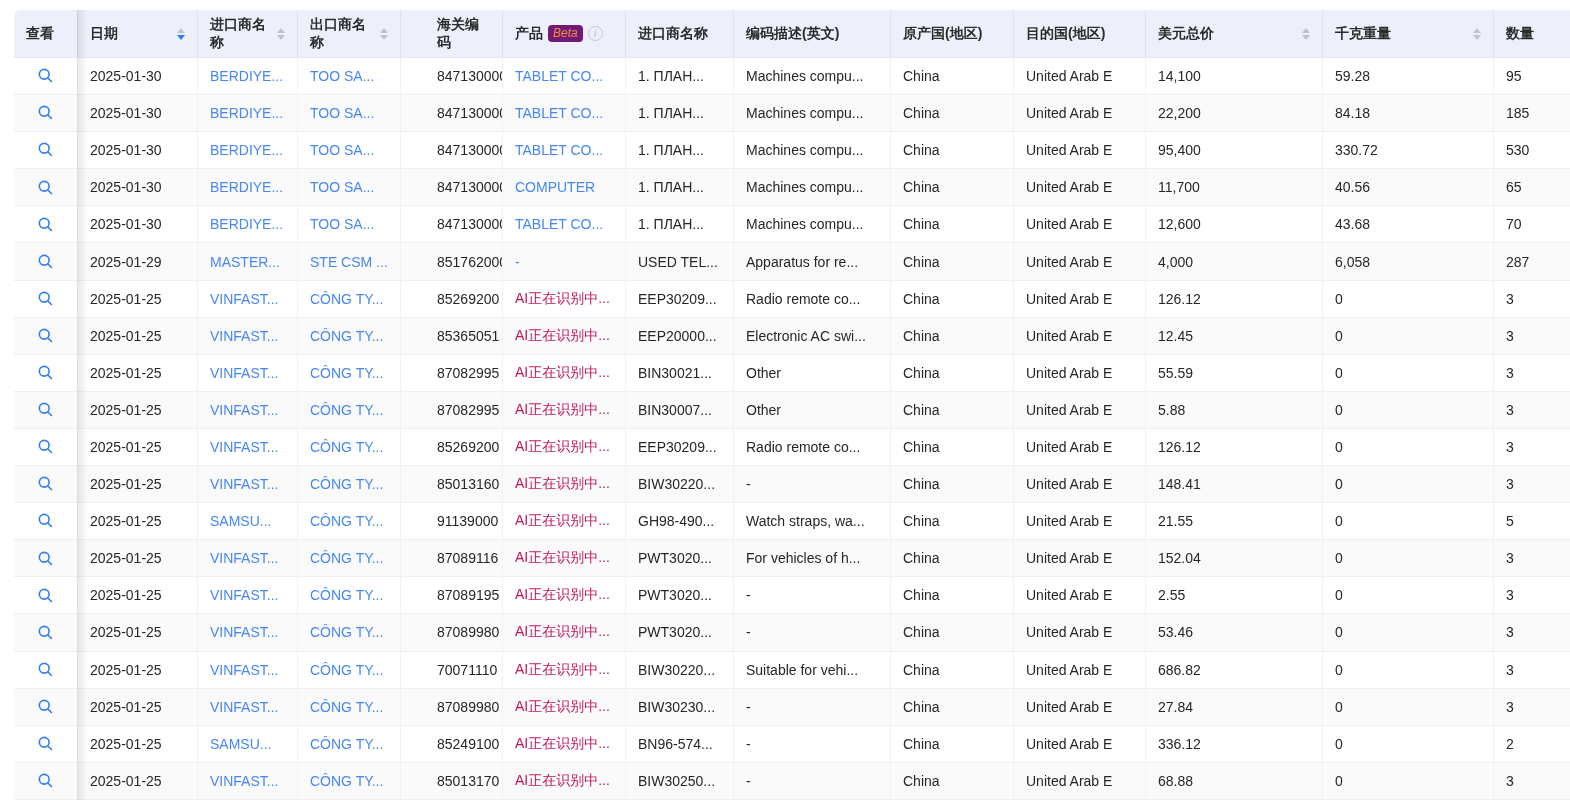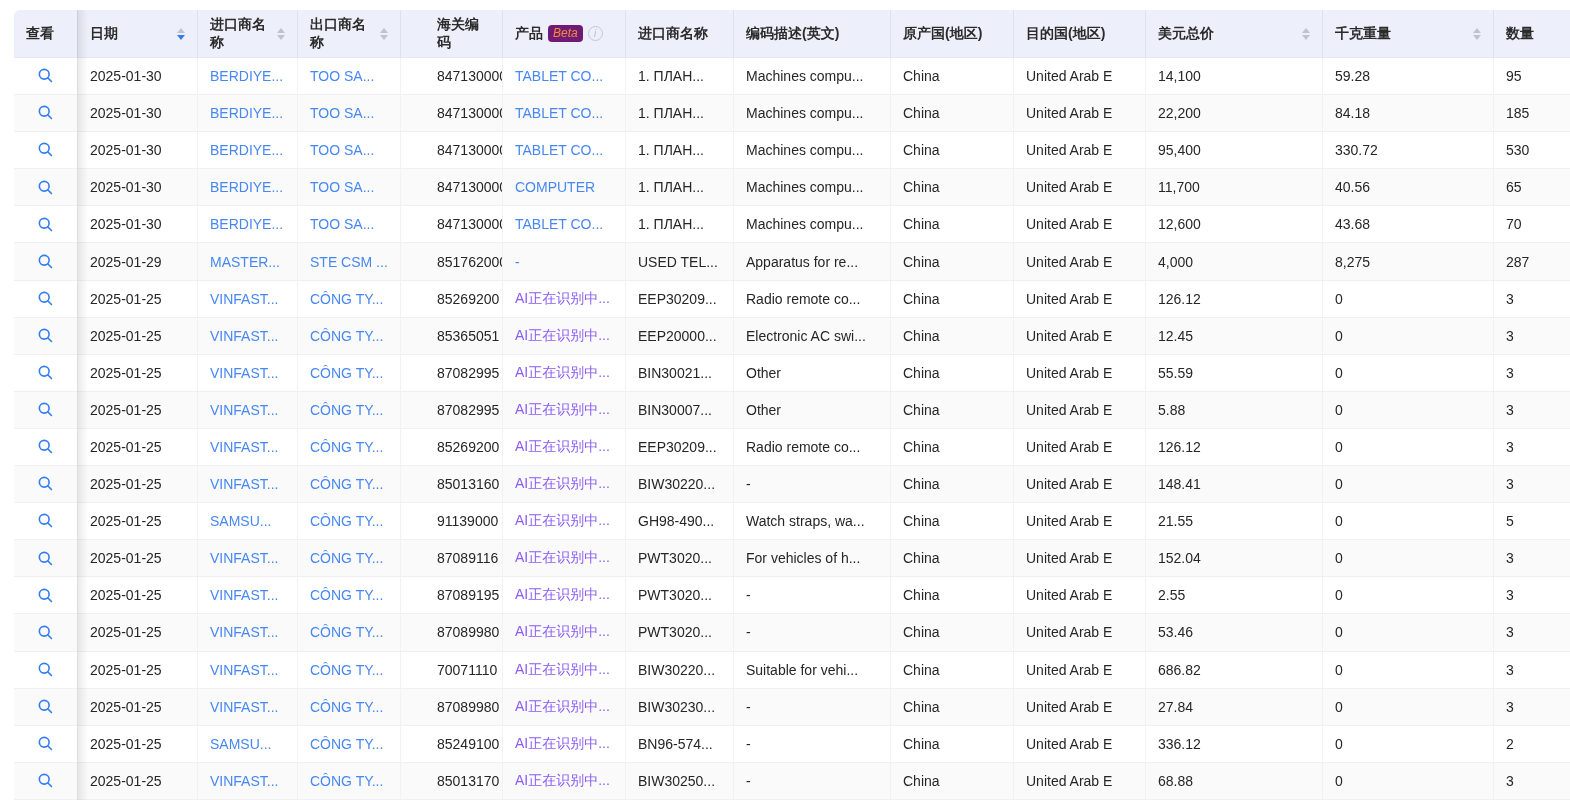--- a/index.html
+++ b/index.html
@@ -42,21 +42,21 @@
   tbody td + td { border-left: 1px solid #f2f2f5; }
   tbody tr:nth-child(even) td { background: #fafafa; }
 
   .col-view { text-align: center; }
   td.col-view { padding: 0; }
   td.col-hs_code, th.col-hs_code { padding-left: 36px; }
 
   .view-btn { display: inline-flex; align-items: center; justify-content: center; width: 22px; height: 22px; cursor: pointer; }
 
   .cell-link { color: #4787f3; text-decoration: none; cursor: pointer; text-align: right; }
-  .ai-text { color: #8b5cf6; }
+  .ai-text { color: #be185d; }
 
   .caret { display: inline-flex; flex-direction: column; gap: 2px; flex: 0 0 auto; margin-left: 6px; cursor: pointer; }
   .caret .up { width: 0; height: 0; border-left: 4px solid transparent; border-right: 4px solid transparent; border-bottom: 5px solid #bfc3cc; }
   .caret .down { width: 0; height: 0; border-left: 4px solid transparent; border-right: 4px solid transparent; border-top: 5px solid #bfc3cc; }
   .caret .down.active { border-top-color: #2f7cf6; }
 
   .beta-badge {
     display: inline-block; background: #701a75; color: #f08c3a;
     font-size: 12px; font-weight: 400; line-height: 17px;
     padding: 0 5px; border-radius: 4px; flex: 0 0 auto; font-style: italic;
@@ -322,21 +322,21 @@
           <td class="col-date"><span>2025-01-29</span></td>
           <td class="col-importer"><a class="cell-link">MASTER...</a></td>
           <td class="col-exporter"><a class="cell-link">STE CSM ...</a></td>
           <td class="col-hs_code"><span>851762000</span></td>
           <td class="col-product"><a class="cell-link">-</a></td>
           <td class="col-product_desc"><span>USED TEL...</span></td>
           <td class="col-code_desc"><span>Apparatus for re...</span></td>
           <td class="col-origin"><span>China</span></td>
           <td class="col-destination"><span>United Arab E</span></td>
           <td class="col-usd_total"><span>4,000</span></td>
-          <td class="col-kg_weight"><span>8,275</span></td>
+          <td class="col-kg_weight"><span>6,058</span></td>
           <td class="col-quantity"><span>287</span></td>
         </tr>
         <tr>
           <td class="col-view"><span class="view-btn">
               <svg width="17" height="17" viewBox="0 0 16 16">
      <circle cx="6.8" cy="6.8" r="4.6" fill="none" stroke="#2f7cf6" stroke-width="1.5"></circle>
      <line x1="10.3" y1="10.3" x2="13.6" y2="13.6" stroke="#2f7cf6" stroke-width="1.5" stroke-linecap="round"></line>
    </svg>
             </span></td>
           <td class="col-date"><span>2025-01-25</span></td>

